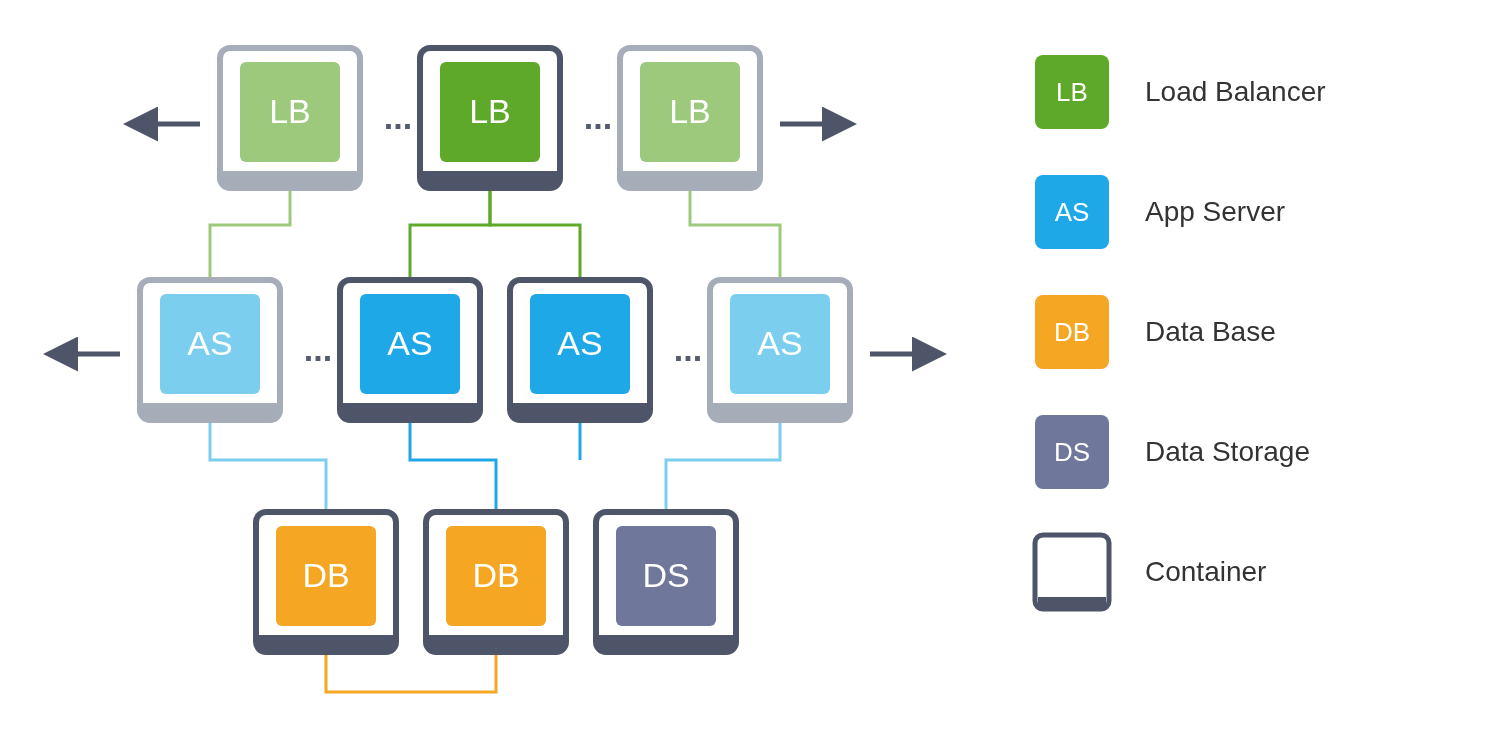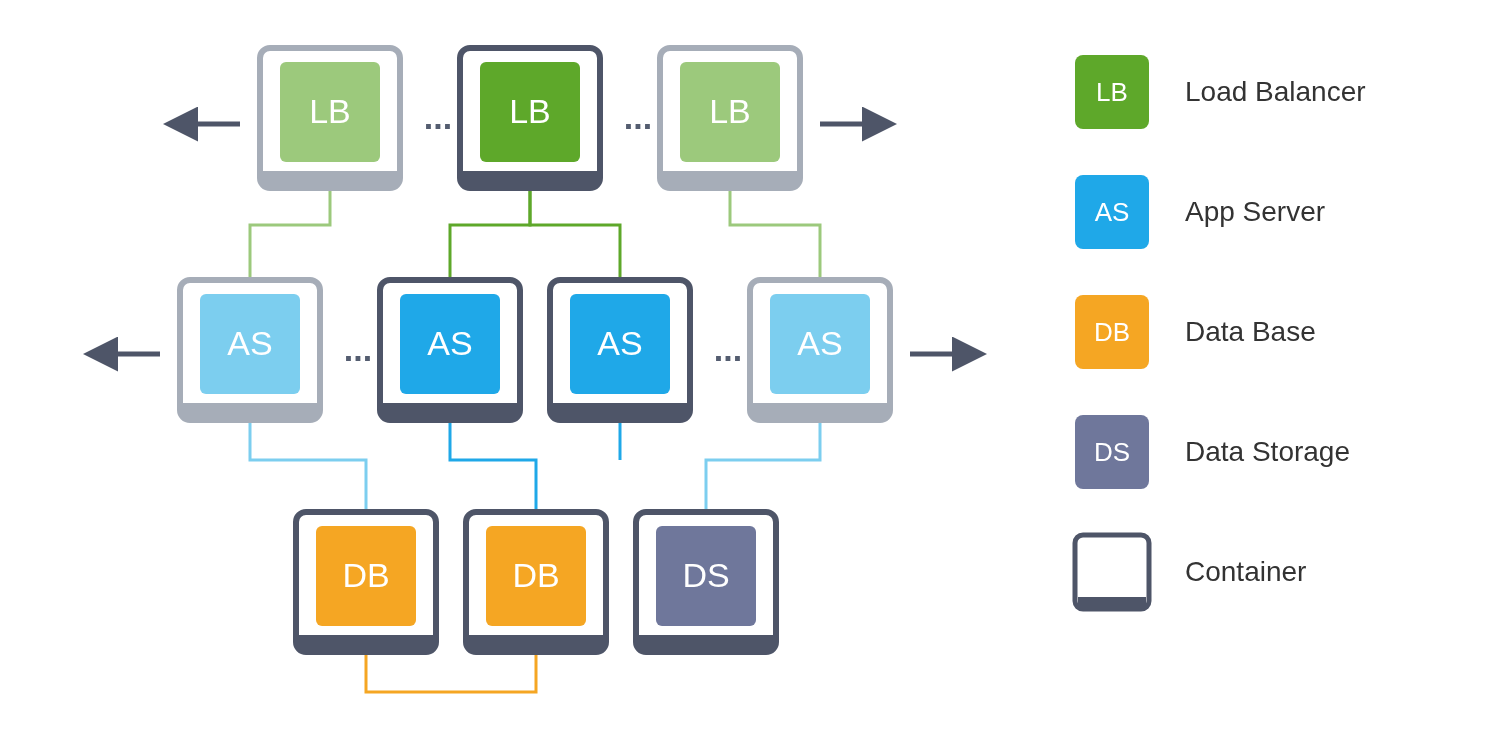--- a/index.html
+++ b/index.html
@@ -6,21 +6,20 @@
     margin: 0;
     padding: 0;
     background: #fff;
     font-family: "Segoe UI", "Helvetica Neue", Arial, sans-serif;
     color: #333;
   }
   #stage {
     position: relative;
     width: 1372px;
     height: 734px;
-    padding-left: 40px;
   }
   svg { display: block; }
 
   .node-label {
     font-size: 34px;
     font-weight: 400;
     fill: #fff;
     text-anchor: middle;
     dominant-baseline: middle;
   }

